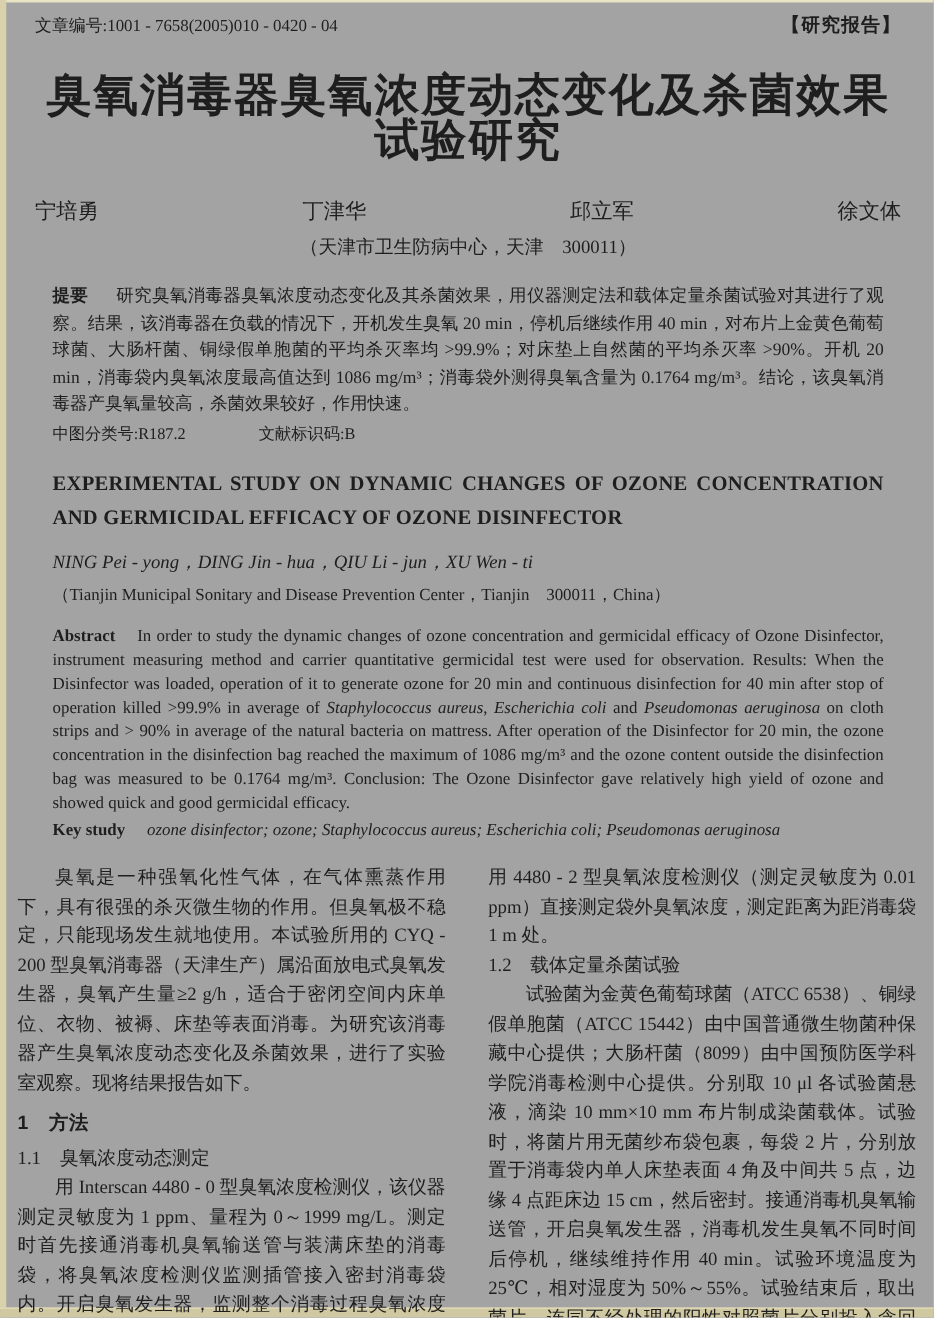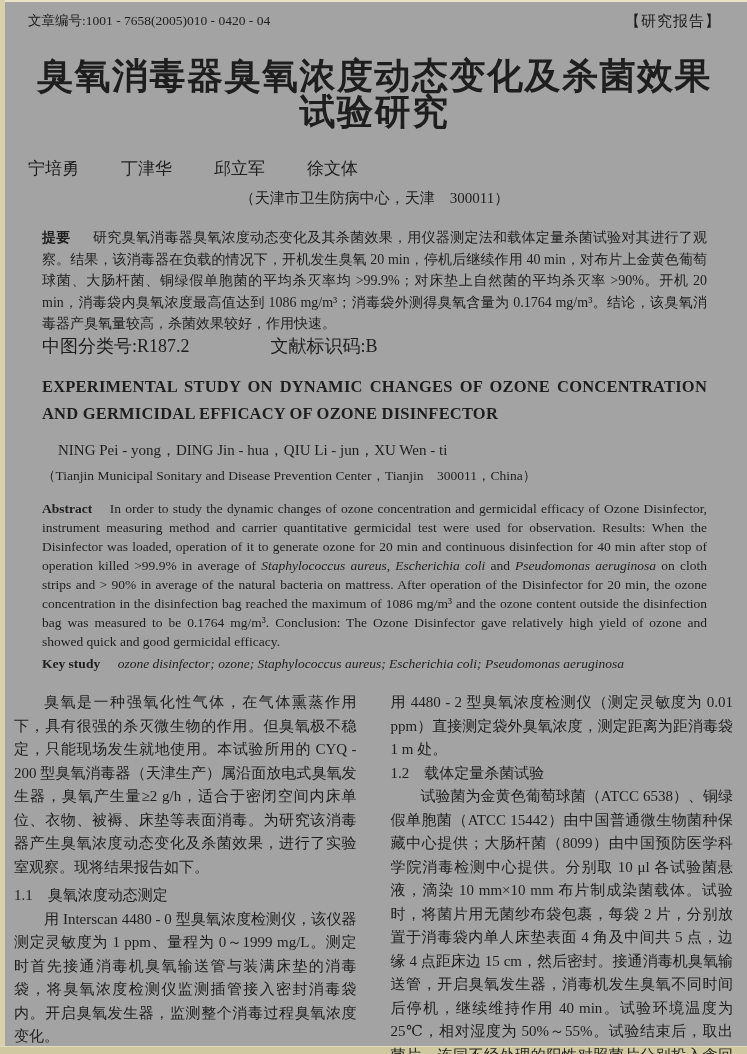--- a/index.html
+++ b/index.html
@@ -34,31 +34,31 @@
   .content {
     position: absolute; left: 0; top: 0;
     width: 747px;
     padding: 12px 26px 0 28px;
     box-sizing: border-box;
   }
   .header-row {
     display: flex; justify-content: space-between; align-items: flex-start;
     font-size: 13.5px; line-height: 18px;
   }
-  .report-tag { font-weight: normal; font-size: 15px; letter-spacing: 1px; }
+  .report-tag { font-weight: bold; font-size: 15px; letter-spacing: 1px; }
   .title-cn {
     margin: 28px 0 0 0;
     text-align: center;
     font-size: 36px; font-weight: bold;
     letter-spacing: 1.5px;
     line-height: 36px;
   }
   .authors-cn {
     margin-top: 26px;
-    display: flex; justify-content: flex-start; gap: 42px;
+    display: flex; justify-content: space-between; gap: 42px;
     font-size: 17px; line-height: 25px;
   }
   .affiliation-cn {
     margin-top: 6px;
     text-align: center;
     font-size: 15px; line-height: 22px;
   }
   .abstract-block {
     margin: 18px 14px 0 14px;
   }
@@ -66,32 +66,32 @@
     margin: 0;
     font-size: 14px; line-height: 21.5px;
     text-align: justify;
   }
   .cn-abs .lab, .cn-kw .lab {
     font-family: Liberation Serif, serif;
     font-weight: bold;
     margin-right: 1.6em;
   }
   .cn-kw { margin: 3px 0 0 0; font-size: 14px; line-height: 21.5px; }
-  .cn-clc { margin: 1px 0 0 0; font-size: 18px; line-height: 21.5px; }
+  .cn-clc { margin: 1px 0 0 0; font-size: 13px; line-height: 21.5px; }
   .cn-clc .doc-code { margin-left: 4.5em; }
   .en-title {
     margin: 16px 0 0 0;
     font-size: 16.5px; font-weight: bold;
     line-height: 27px;
     text-align: justify;
     letter-spacing: 0.2px;
   }
   .en-authors {
-    margin: 13px 0 0 16px;
-    font-size: 15px; line-height: 21px;
+    margin: 13px 0 0 0;
+    font-size: 15px; font-style: italic; line-height: 21px;
   }
   .en-affil {
     margin: 5px 0 0 0;
     font-size: 13.5px; line-height: 19px;
   }
   .en-abs {
     margin: 14px 0 0 0;
     font-size: 13.5px; line-height: 19px;
     text-align: justify;
   }
@@ -165,20 +165,21 @@
       <p class="en-abs"><span class="lab">Abstract</span><span><span>In order to study the dynamic changes of ozone concentration and germicidal efficacy of Ozone Disinfector, instrument measuring method and carrier quantitative germicidal test were used for observation. Results: When the Disinfector was loaded, operation of it to generate ozone for 20 min and continuous disinfection for 40 min after stop of operation killed &gt;99.9% in average of </span><span style="font-style: italic;">Staphylococcus aureus</span><span>, </span><span style="font-style: italic;">Escherichia coli</span><span> and </span><span style="font-style: italic;">Pseudomonas aeruginosa</span><span> on cloth strips and &gt; 90% in average of the natural bacteria on mattress. After operation of the Disinfector for 20 min, the ozone concentration in the disinfection bag reached the maximum of 1086 mg/m³ and the ozone content outside the disinfection bag was measured to be 0.1764 mg/m³. Conclusion: The Ozone Disinfector gave relatively high yield of ozone and showed quick and good germicidal efficacy.</span></span></p>
 
       <p class="en-kw"><span class="lab">Key study</span><span class="kw-text">ozone disinfector; ozone; Staphylococcus aureus; Escherichia coli; Pseudomonas aeruginosa</span></p>
 
     </div>
 
     <div class="columns">
 
       <div class="col">
         <p class="indent">臭氧是一种强氧化性气体，在气体熏蒸作用下，具有很强的杀灭微生物的作用。但臭氧极不稳定，只能现场发生就地使用。本试验所用的 CYQ - 200 型臭氧消毒器（天津生产）属沿面放电式臭氧发生器，臭氧产生量≥2 g/h，适合于密闭空间内床单位、衣物、被褥、床垫等表面消毒。为研究该消毒器产生臭氧浓度动态变化及杀菌效果，进行了实验室观察。现将结果报告如下。</p>
+        <h3>1　方法</h3>
         <h4 class="spaced">1.1　臭氧浓度动态测定</h4>
         <p class="indent">用 Interscan 4480 - 0 型臭氧浓度检测仪，该仪器测定灵敏度为 1 ppm、量程为 0～1999 mg/L。测定时首先接通消毒机臭氧输送管与装满床垫的消毒袋，将臭氧浓度检测仪监测插管接入密封消毒袋内。开启臭氧发生器，监测整个消毒过程臭氧浓度变化。</p>
       </div>
 
       <div class="col">
         <p>用 4480 - 2 型臭氧浓度检测仪（测定灵敏度为 0.01 ppm）直接测定袋外臭氧浓度，测定距离为距消毒袋 1 m 处。</p>
         <h4>1.2　载体定量杀菌试验</h4>
         <p class="indent">试验菌为金黄色葡萄球菌（ATCC 6538）、铜绿假单胞菌（ATCC 15442）由中国普通微生物菌种保藏中心提供；大肠杆菌（8099）由中国预防医学科学院消毒检测中心提供。分别取 10 μl 各试验菌悬液，滴染 10 mm×10 mm 布片制成染菌载体。试验时，将菌片用无菌纱布袋包裹，每袋 2 片，分别放置于消毒袋内单人床垫表面 4 角及中间共 5 点，边缘 4 点距床边 15 cm，然后密封。接通消毒机臭氧输送管，开启臭氧发生器，消毒机发生臭氧不同时间后停机，继续维持作用 40 min。试验环境温度为 25℃，相对湿度为 50%～55%。试验结束后，取出菌片，连同不经处理的阳性对照菌片分别投入含回收液试</p>
       </div>
 

